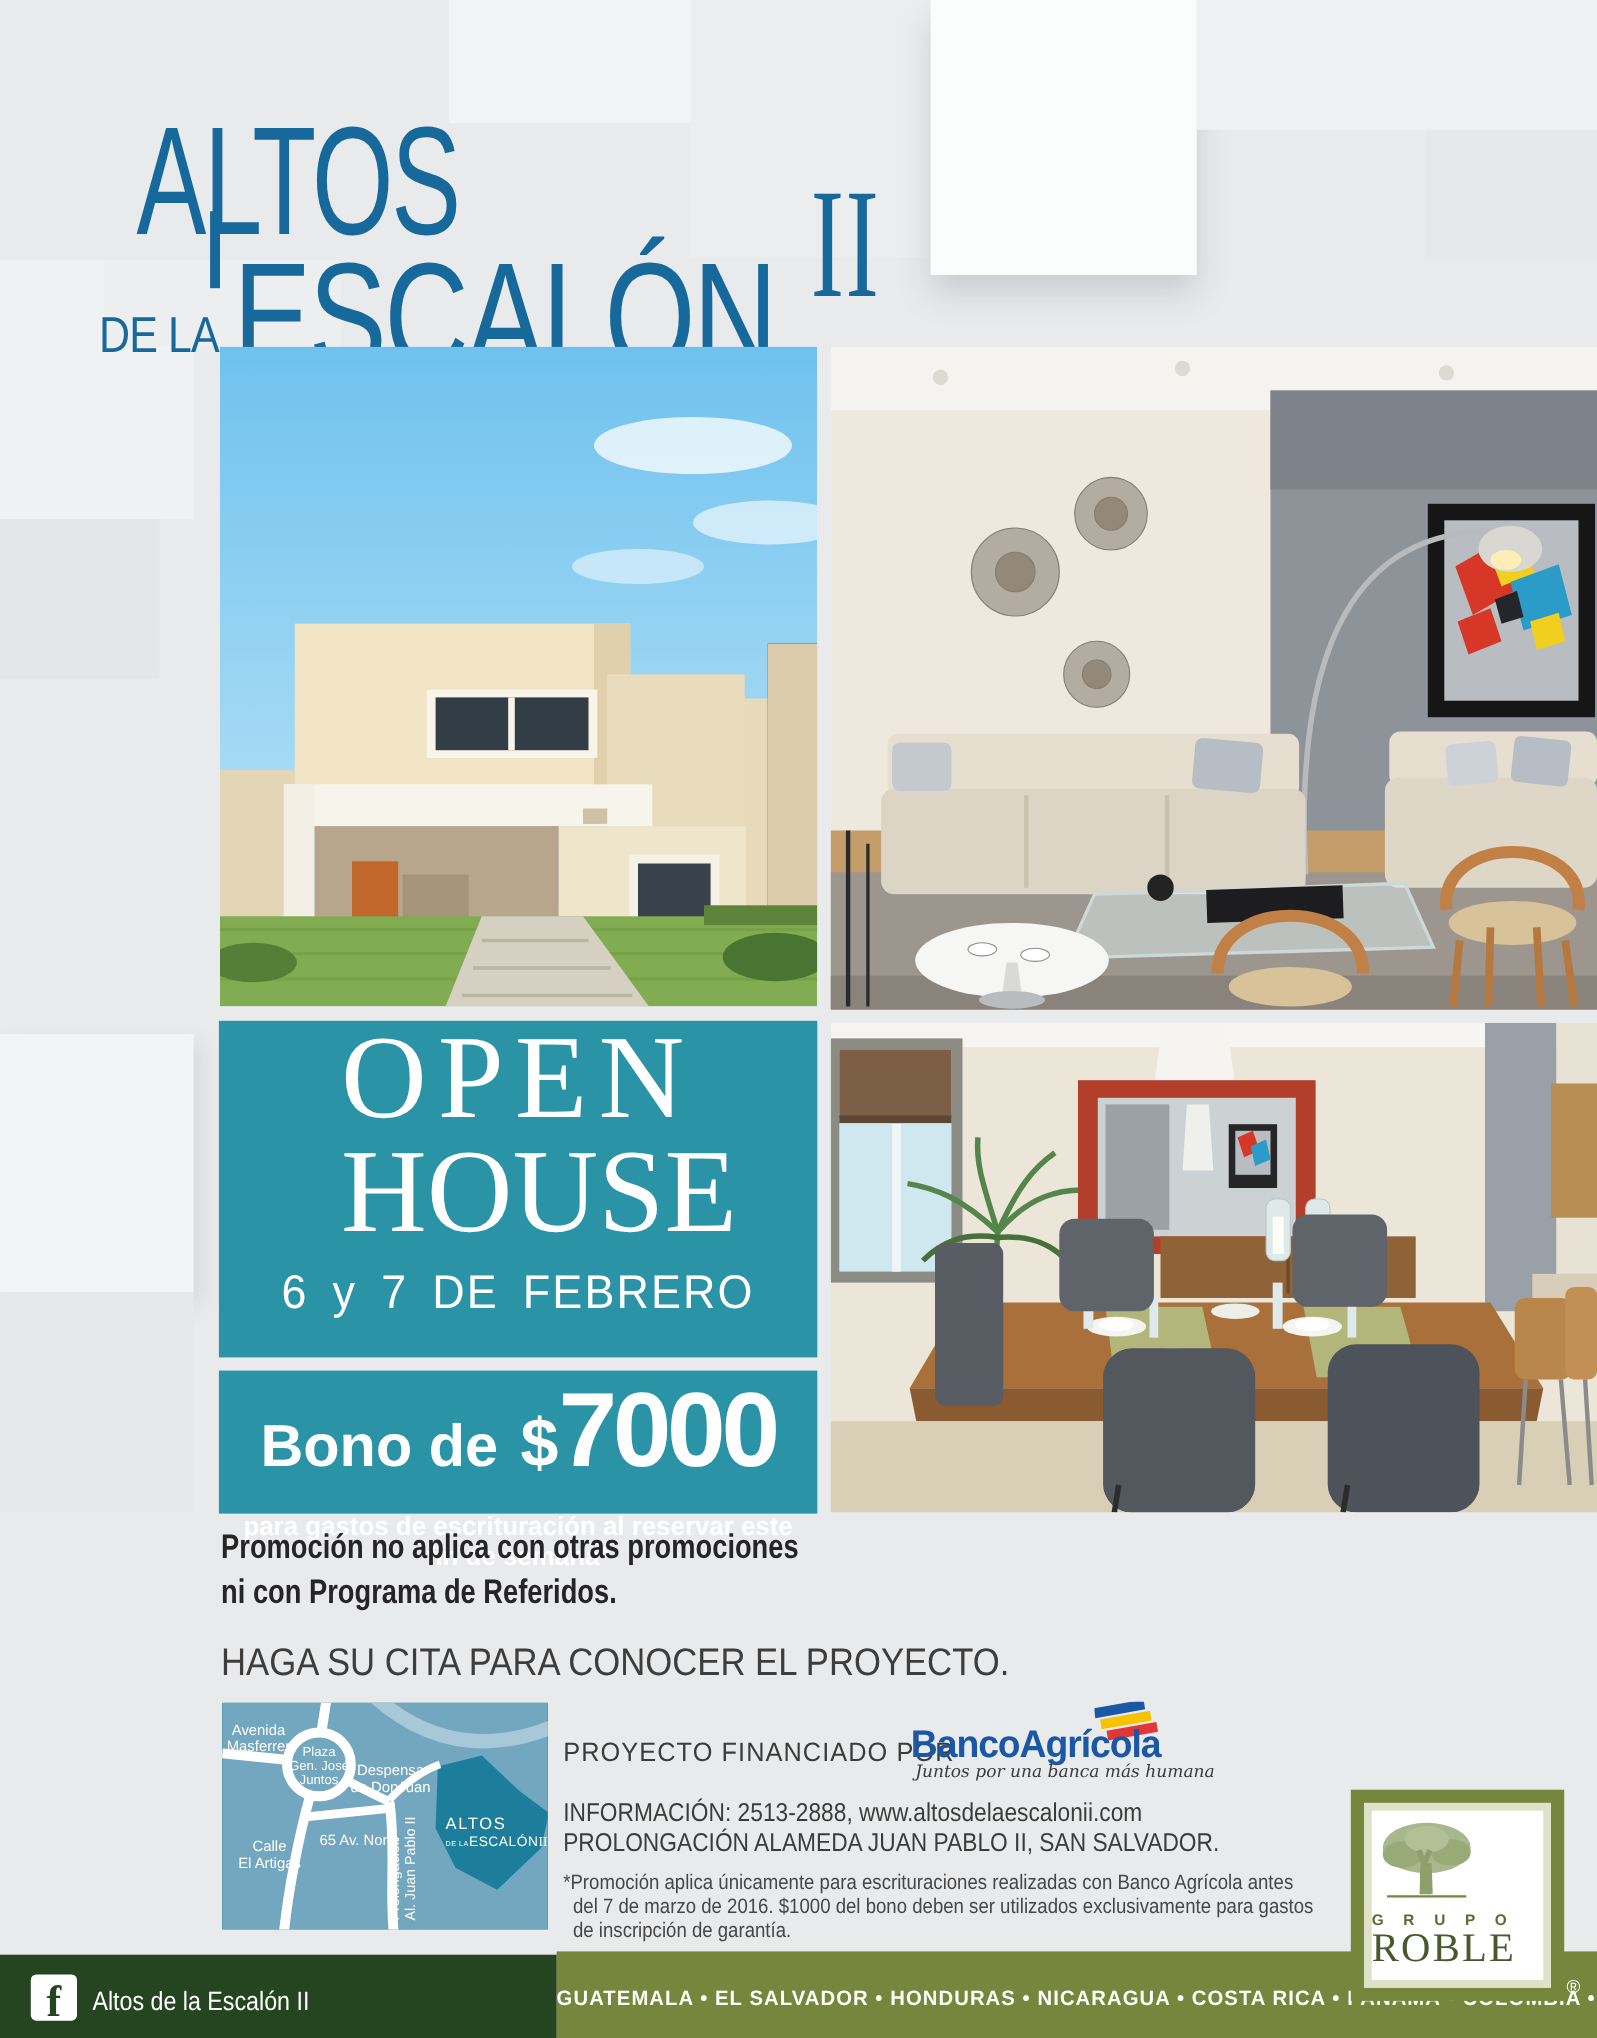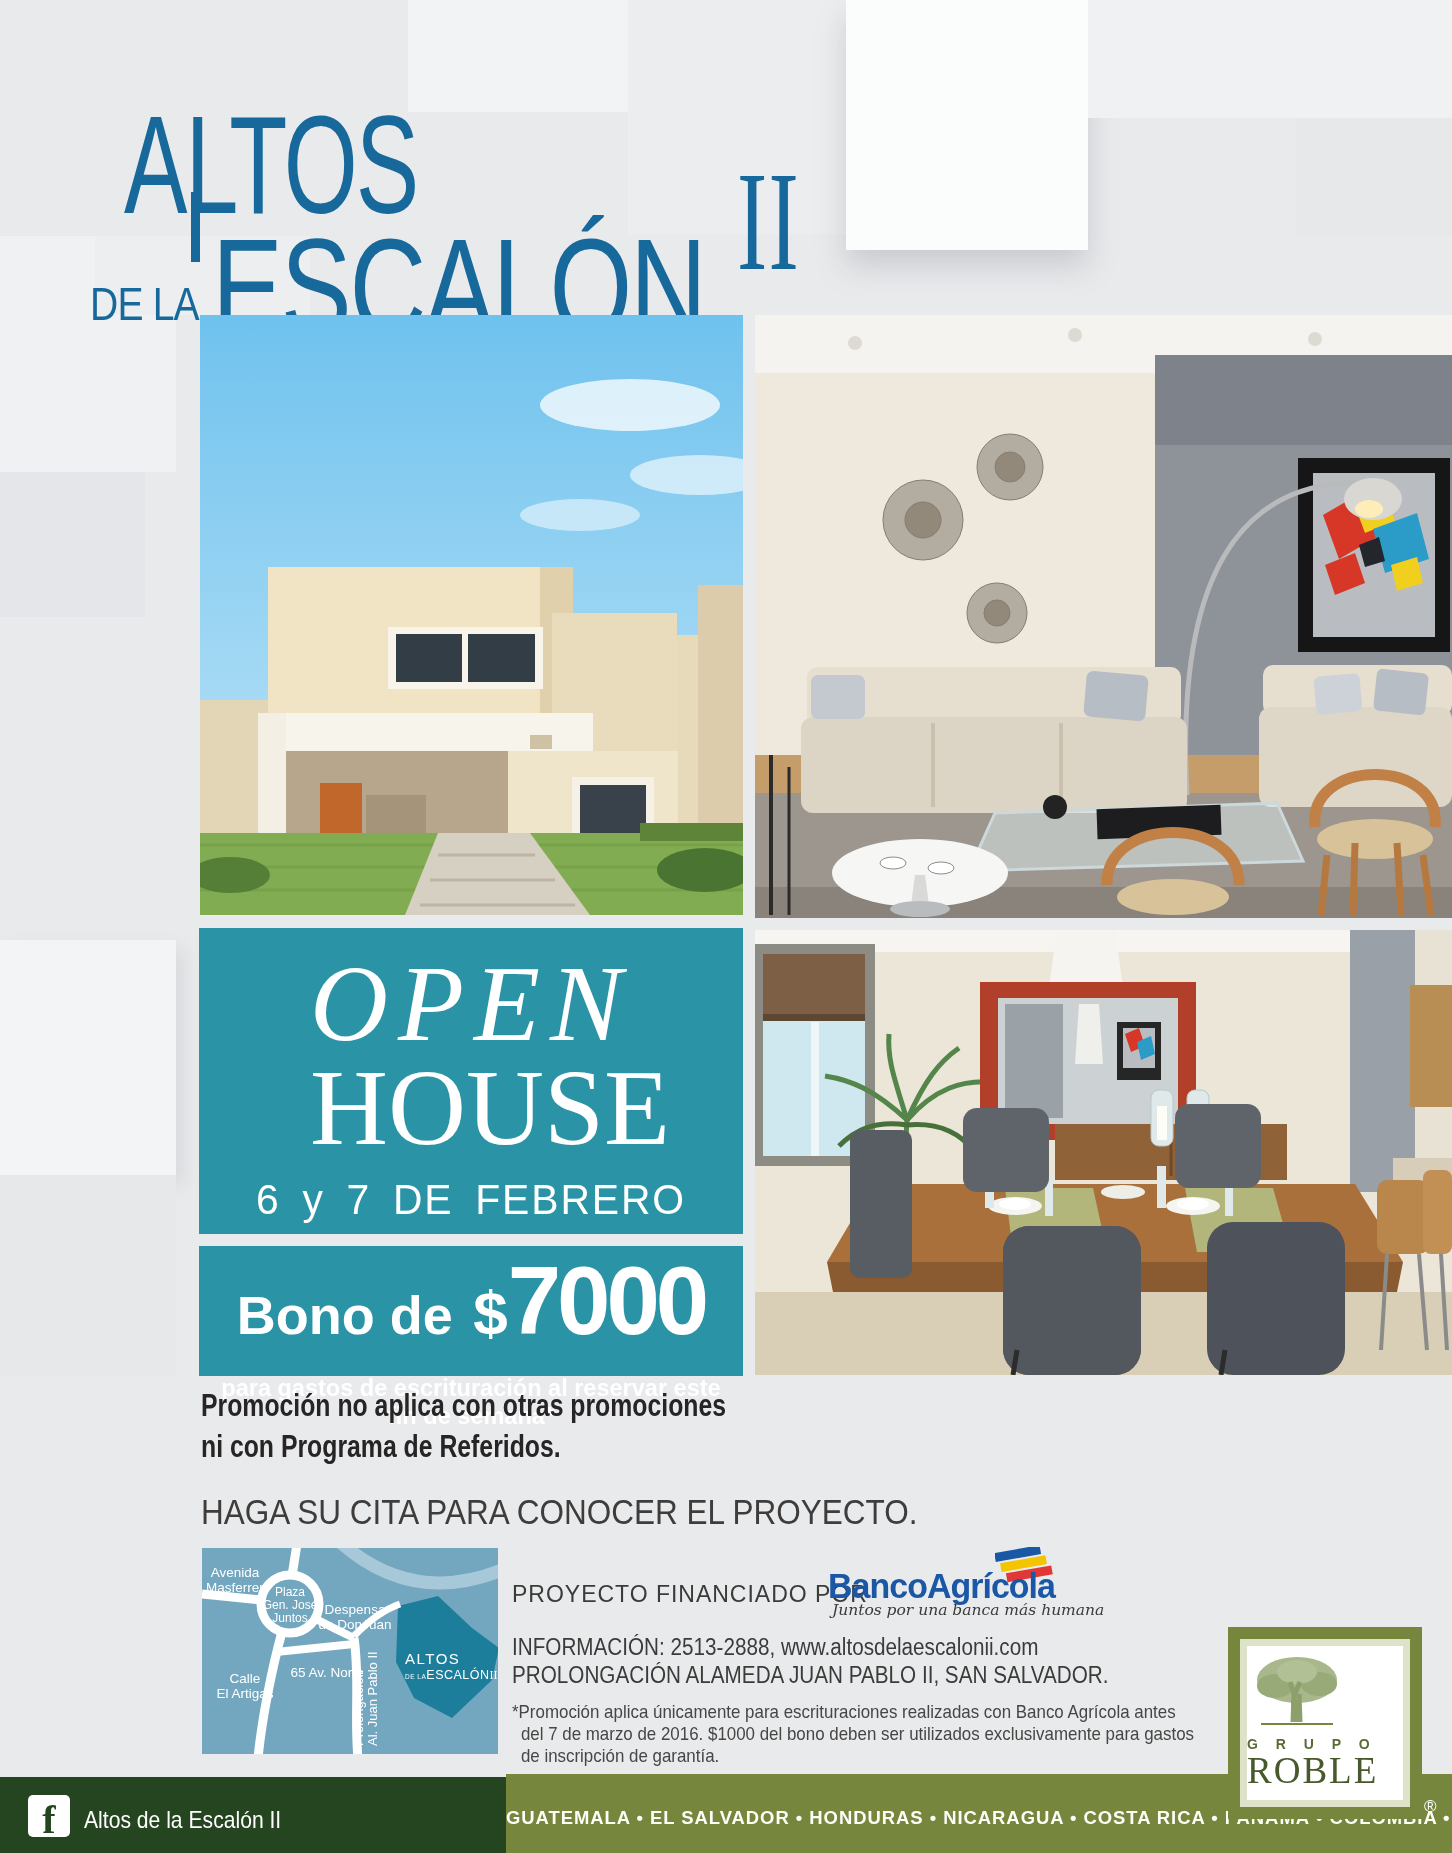--- a/index.html
+++ b/index.html
@@ -12,21 +12,21 @@
   .l-altos{left:124px;top:95px;font-size:140px;transform:scaleX(0.68);letter-spacing:-3px;}
   .l-escalon{left:212px;top:218px;font-size:140px;transform:scaleX(0.76);letter-spacing:-3px;}
   .l-dela{left:90px;top:281px;font-size:46px;transform:scaleX(0.85);letter-spacing:-1px;}
   .l-ii{left:737px;top:150px;font-size:142px;font-family:"Liberation Serif",serif;transform:scaleX(0.64);letter-spacing:2px;}
   .l-stem{left:191px;top:192px;width:9px;height:70px;background:#17699b;}
   
   .photo{position:absolute;overflow:hidden;}
   
   .teal{position:absolute;background:#2b93a6;color:#fff;text-align:center;}
   .oh-line{font-family:"Liberation Serif",serif;font-size:108px;line-height:0.96;}
-  .oh-open{letter-spacing:10px;margin-top:24px;font-style:italic;}
+  .oh-open{letter-spacing:10px;}
   .oh-house{letter-spacing:0px;margin-left:38px;}
   .oh-dates{font-size:43px;letter-spacing:2px;word-spacing:9px;margin-top:16px;transform:scaleX(0.95);}
   .bono-line{line-height:90px;margin-top:10px;white-space:nowrap;font-weight:bold;}
   .bono-label{font-size:54px;}
   .bono-dollar{font-size:62px;margin-left:16px;}
   .bono-amount{font-size:96px;letter-spacing:-4px;}
   .bono-note{font-size:24px;font-weight:bold;margin-top:0px;transform:scaleX(0.98);}
   
   .promo{left:201px;top:1386px;font-size:31px;font-weight:bold;color:#262424;line-height:1.32;
          transform:scaleX(0.8);transform-origin:left top;white-space:nowrap;}

